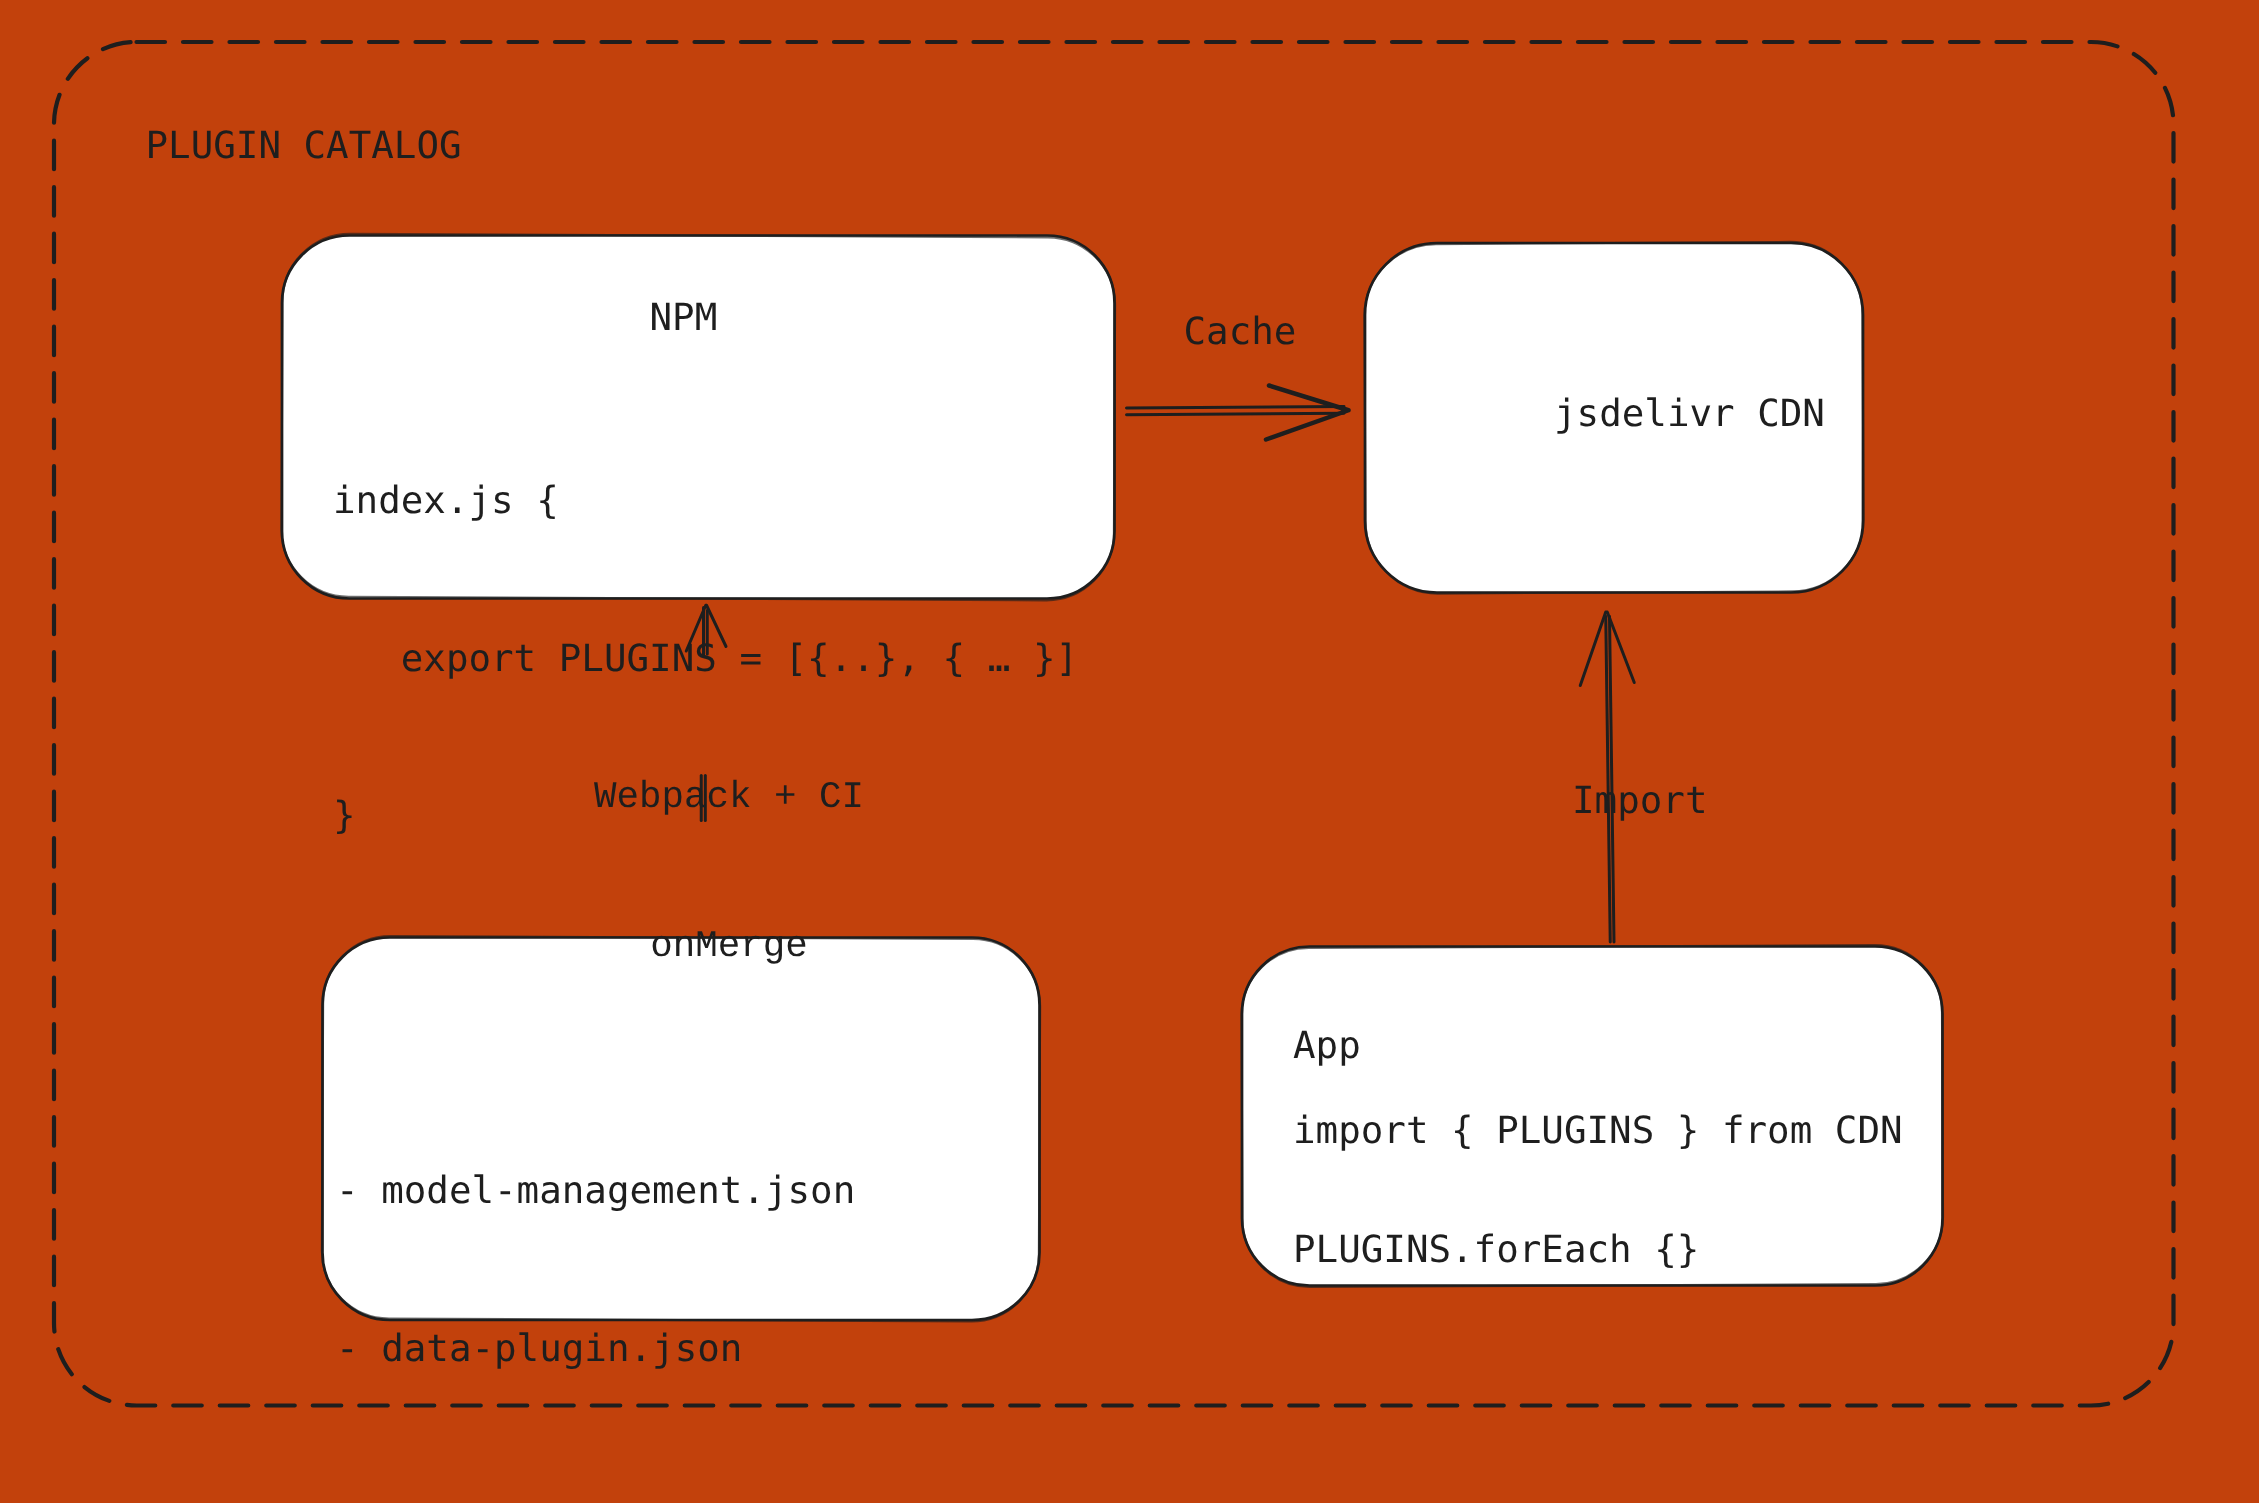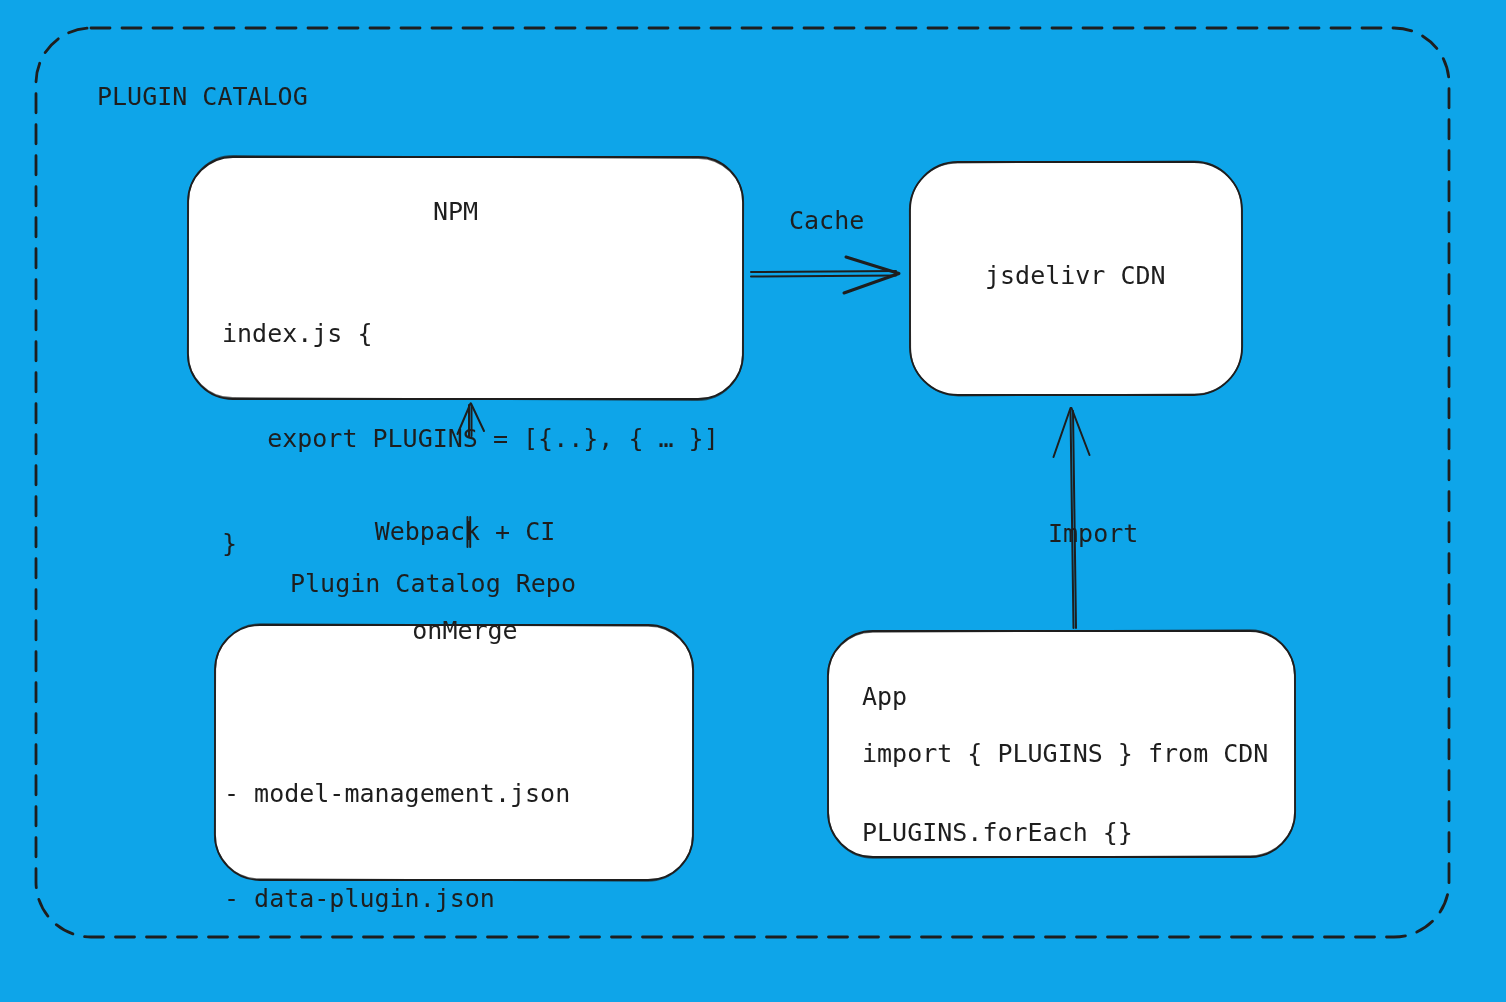--- a/index.html
+++ b/index.html
@@ -1,20 +1,20 @@
 <!DOCTYPE html>
 <html><head>
 <meta charset="utf-8">
 <style>
   html, body { margin: 0; padding: 0; background: #ffffff; }
   .canvas {
     position: relative;
     width: 1506px;
     height: 1002px;
-    background: #0ea5e9;
+    background: #c2410c;
     overflow: hidden;
     font-family: "DejaVu Sans Mono", "Liberation Mono", monospace;
   }
   .canvas svg { position: absolute; left: 0; top: 0; }
   .txt {
     position: absolute;
     font-family: "DejaVu Sans Mono", "Liberation Mono", monospace;
     font-size: 25px;
     line-height: 30px;
     color: #1e1e1e;
@@ -81,28 +81,27 @@
   <div class="txt" style="left:433px; top:197px;">NPM</div>
 
   <div class="txt code" style="left:222px; top:246px;">
     <div>index.js {</div>
     <div>   export PLUGINS = [{..}, { … }]</div>
     <div>}</div>
   </div>
 
   <div class="txt" style="left:789px; top:206px;text-align:right;">Cache</div>
 
-  <div class="txt" style="left:985px; top:261px;">jsdelivr CDN</div>
+  <div class="txt" style="left:1036px; top:261px;">jsdelivr CDN</div>
 
-  <div class="txt build-label center" style="left:315px; top:449px; width:300px;">
+  <div class="txt build-label center" style="left:336px; top:449px; width:300px;font-family:Liberation Mono, monospace;">
     <div>Webpack + CI</div>
     <div>onMerge</div>
   </div>
 
-  <div class="txt" style="left:290px; top:569px;">Plugin Catalog Repo</div>
 
   <div class="txt code" style="left:224px; top:706px;">
     <div>- model-management.json</div>
     <div>- data-plugin.json</div>
     <div>…</div>
   </div>
 
   <div class="txt" style="left:1048px; top:519px;">Import</div>
 
   <div class="txt" style="left:862px; top:682px;">App</div>

